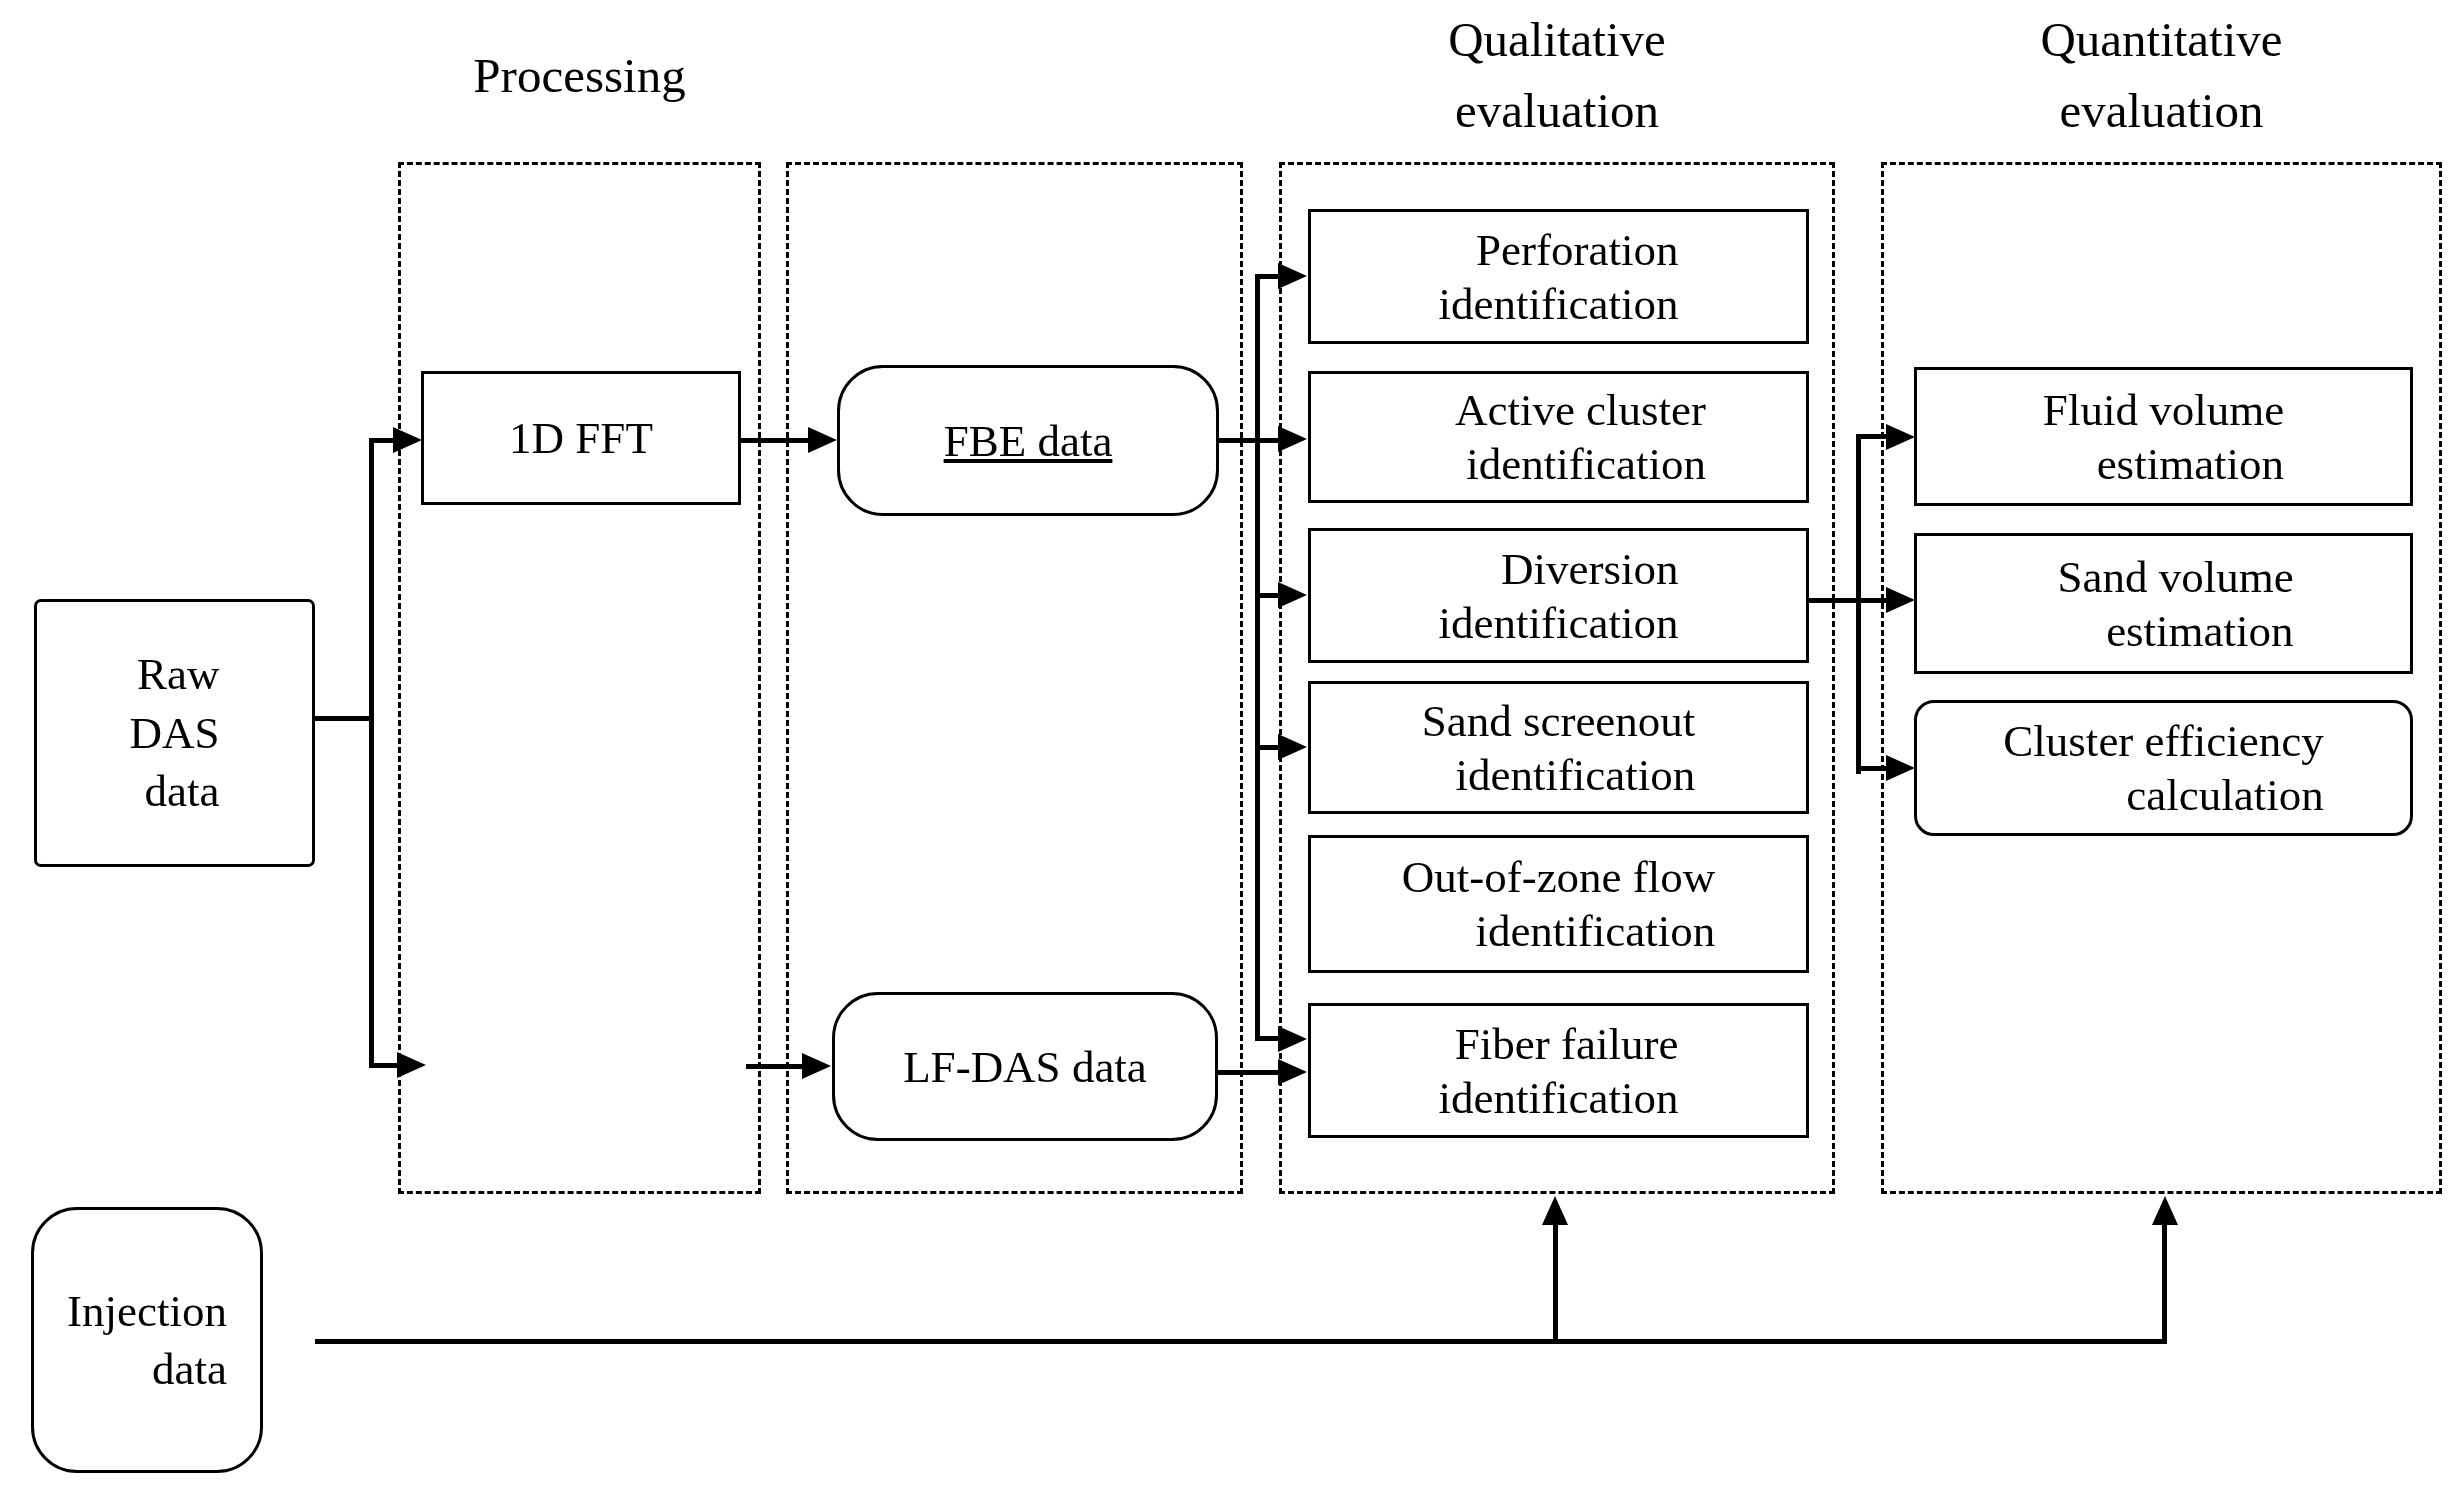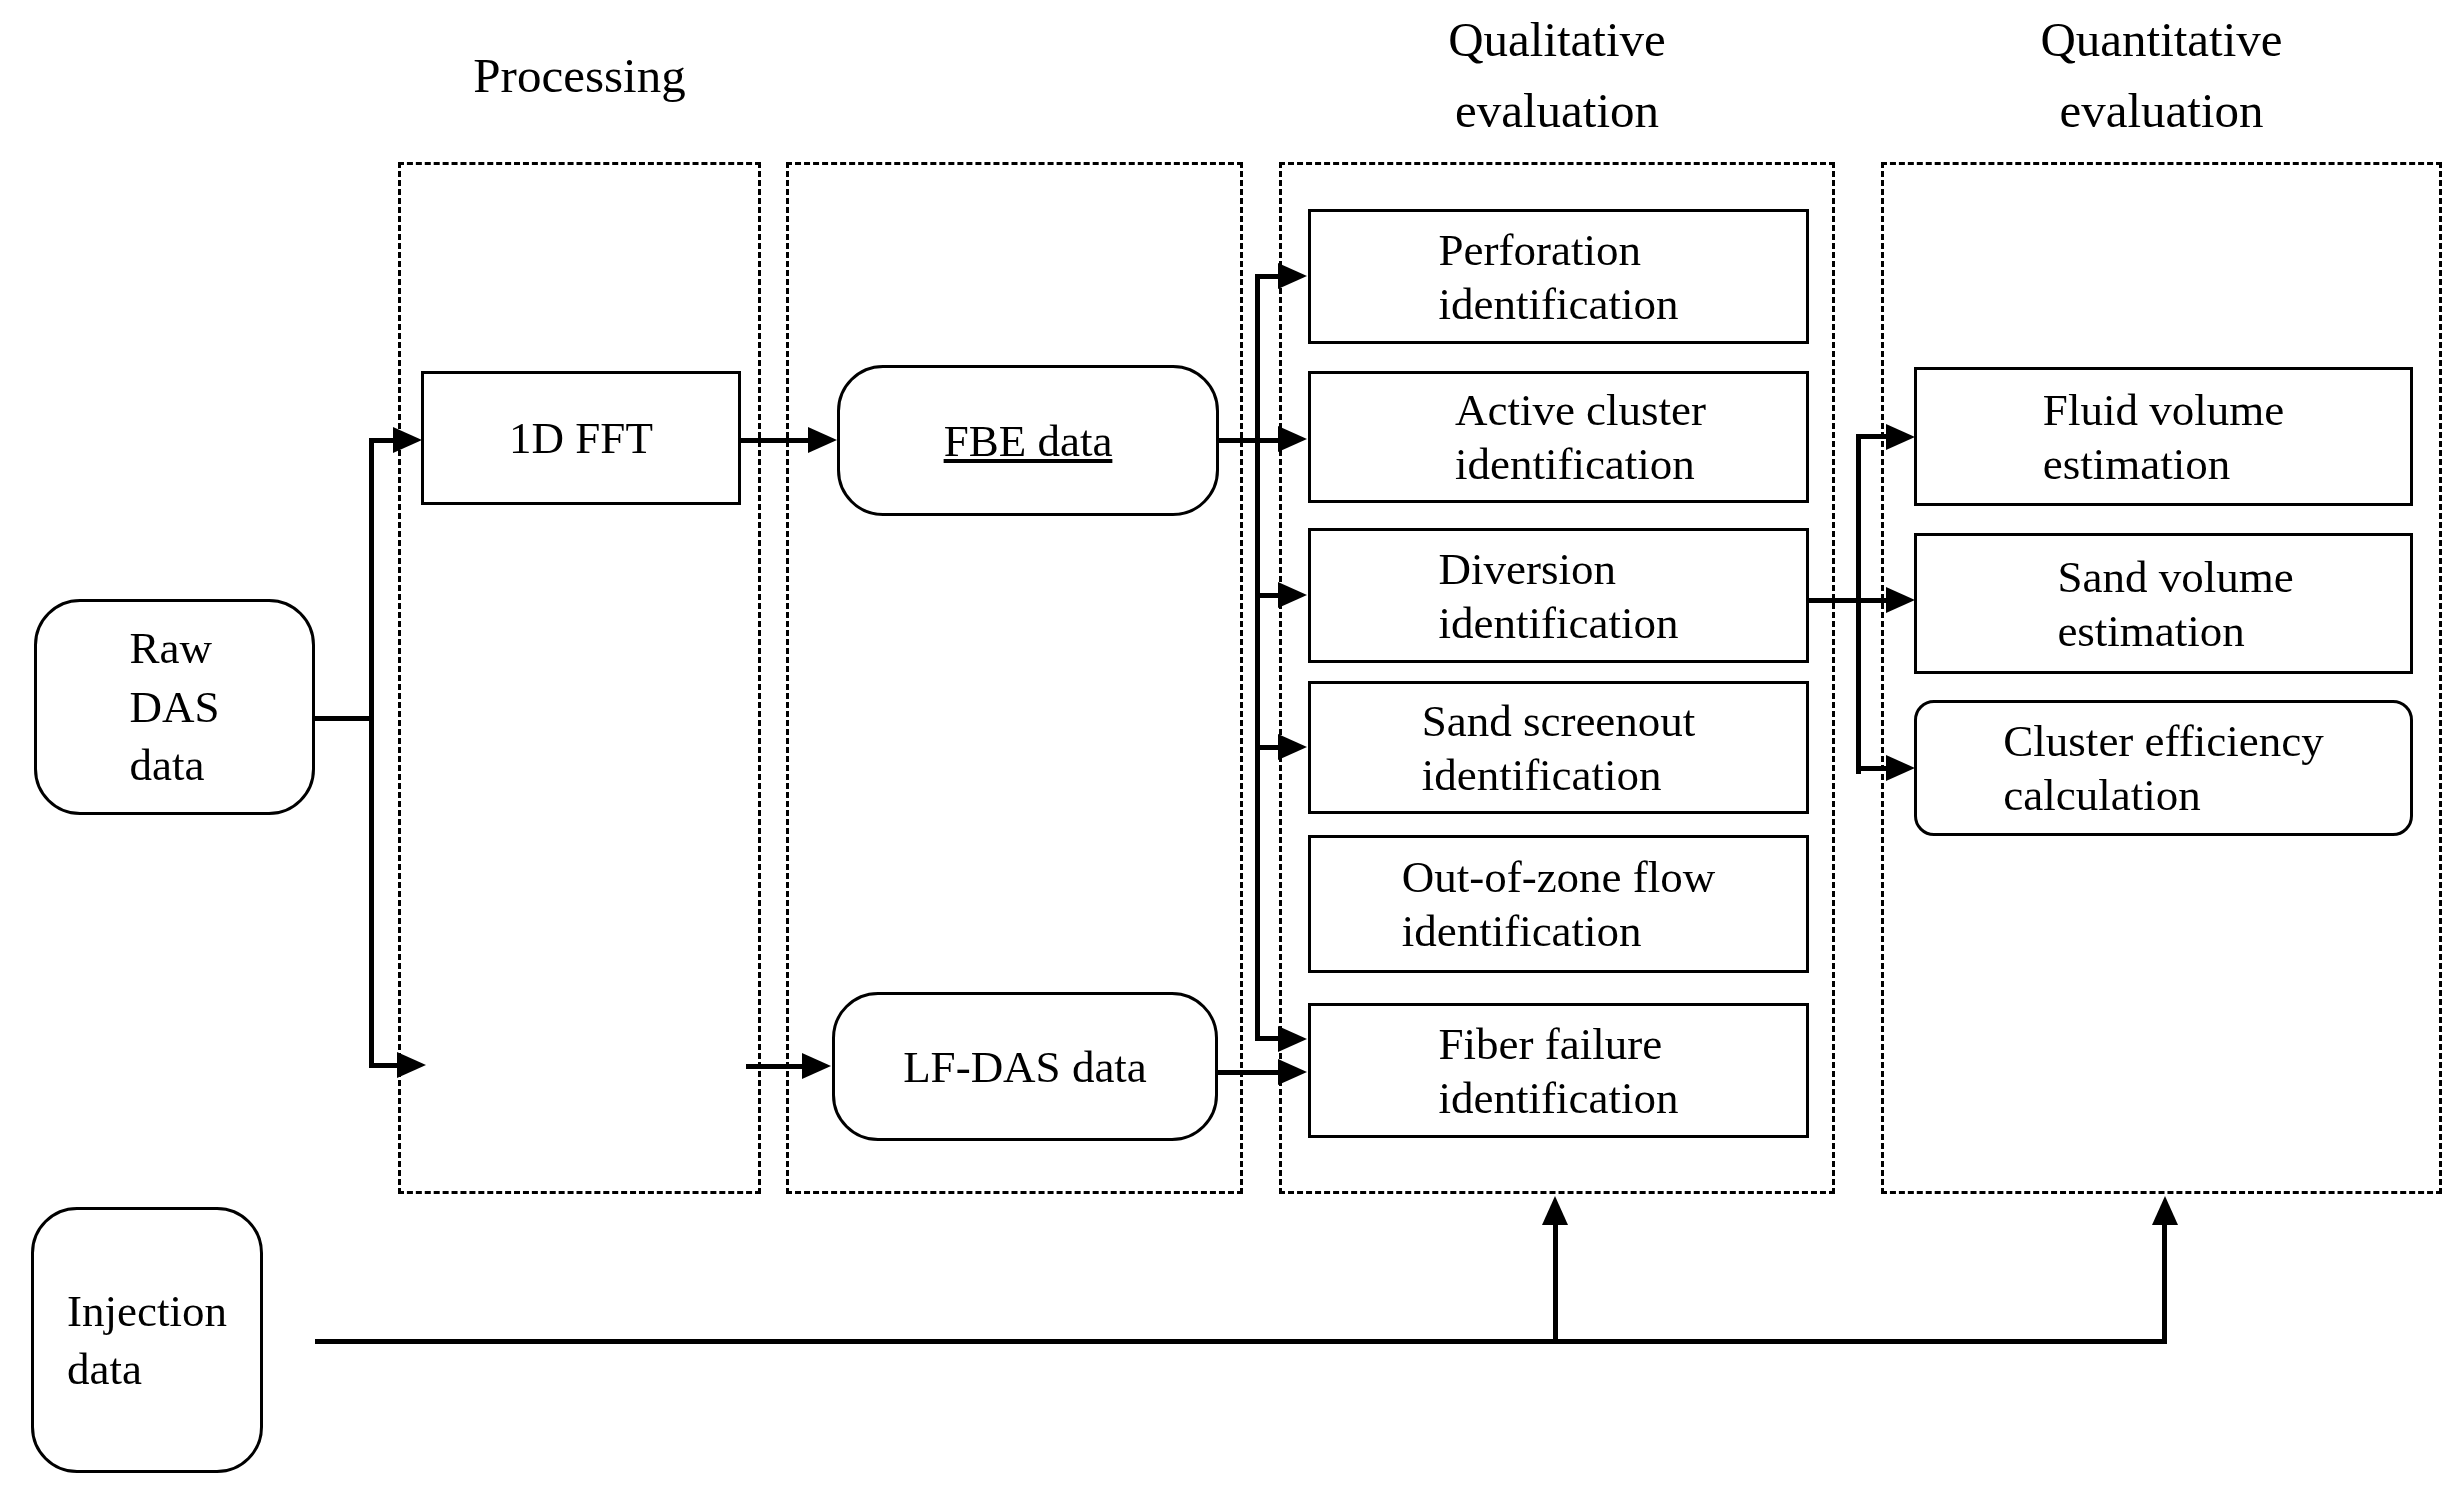--- a/index.html
+++ b/index.html
@@ -35,21 +35,21 @@
   }
   
   .node {
     position: absolute;
     border: 3.9px solid #000000;
     box-sizing: border-box;
     background: #ffffff;
     display: flex;
     align-items: center;
     justify-content: center;
-    text-align: left;
+    text-align: right;
     font-size: 45px;
     line-height: 1.2;
     white-space: pre-line;
     z-index: 3;
   }
   .rnode { border-radius: 46px; }
   
   .ln { position: absolute; background: #000000; z-index: 2; }
   
   .ar {
@@ -120,21 +120,21 @@
   <div class="ar" style="left:1886px;top:424px;"></div>
   <div class="ln" style="left:1856px;top:766px;width:32px;height:4.6px;"></div>
   <div class="ar" style="left:1886px;top:755px;"></div>
 
   <div class="ln" style="left:315px;top:1339px;width:1852px;height:4.6px;"></div>
   <div class="ln" style="left:1553px;top:1223px;width:4.6px;height:121px;"></div>
   <div class="au" style="left:1542px;top:1196px;"></div>
   <div class="ln" style="left:2162px;top:1223px;width:4.6px;height:121px;"></div>
   <div class="au" style="left:2152px;top:1196px;"></div>
 
-  <div class="node rnode" style="left:34px;top:599px;width:281px;height:216px;line-height:1.3;">Raw
+  <div class="node rnode" style="left:34px;top:599px;width:281px;height:268px;line-height:1.3;border-radius:7px;">Raw
 DAS
 data</div>
   <div class="node rnode" style="left:31px;top:1207px;width:232px;height:266px;line-height:1.3;">Injection
 data</div>
 
   <div class="node" style="left:421px;top:371px;width:320px;height:134px;">1D FFT</div>
 
   <div class="node rnode" style="left:837px;top:365px;width:382px;height:151px;text-decoration:underline;">FBE data</div>
   <div class="node rnode" style="left:832px;top:992px;width:386px;height:149px;">LF-DAS data</div>
 

